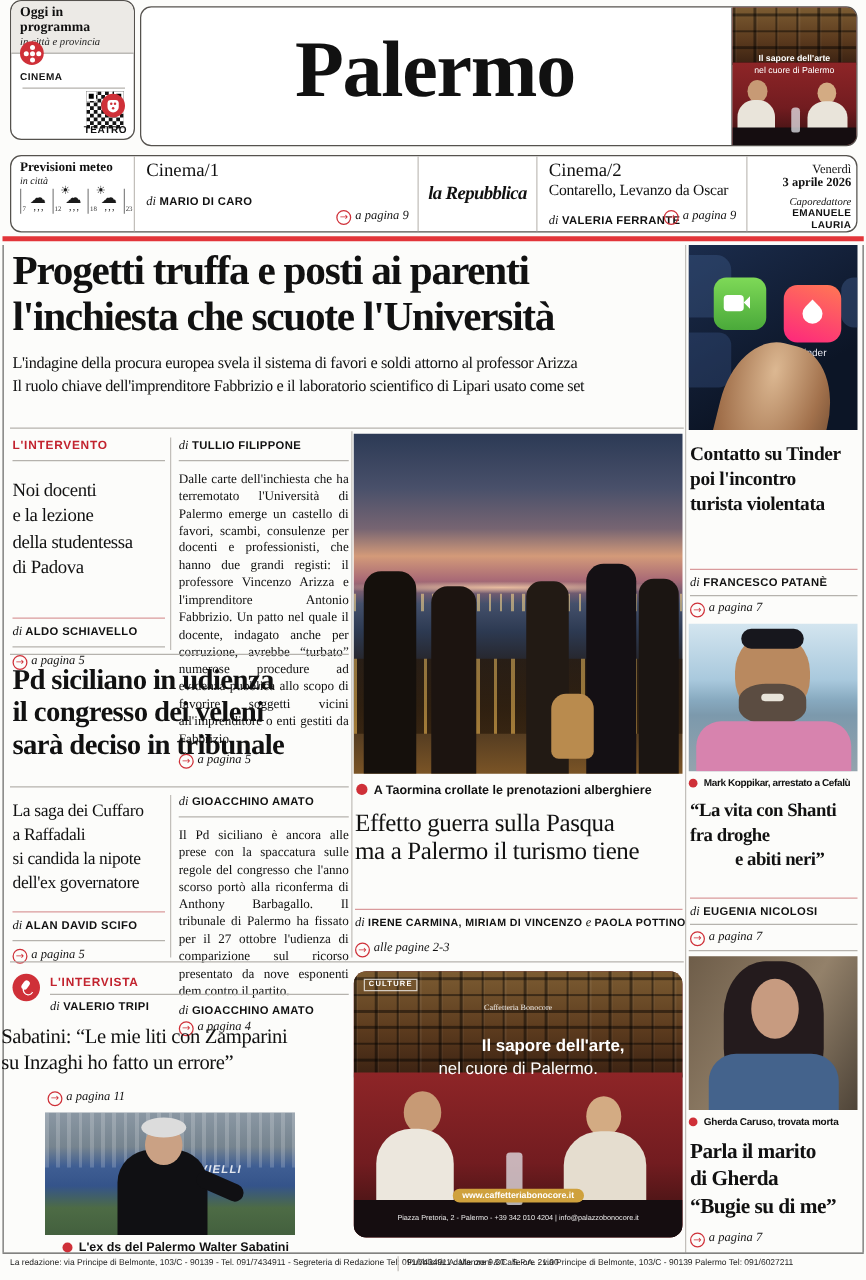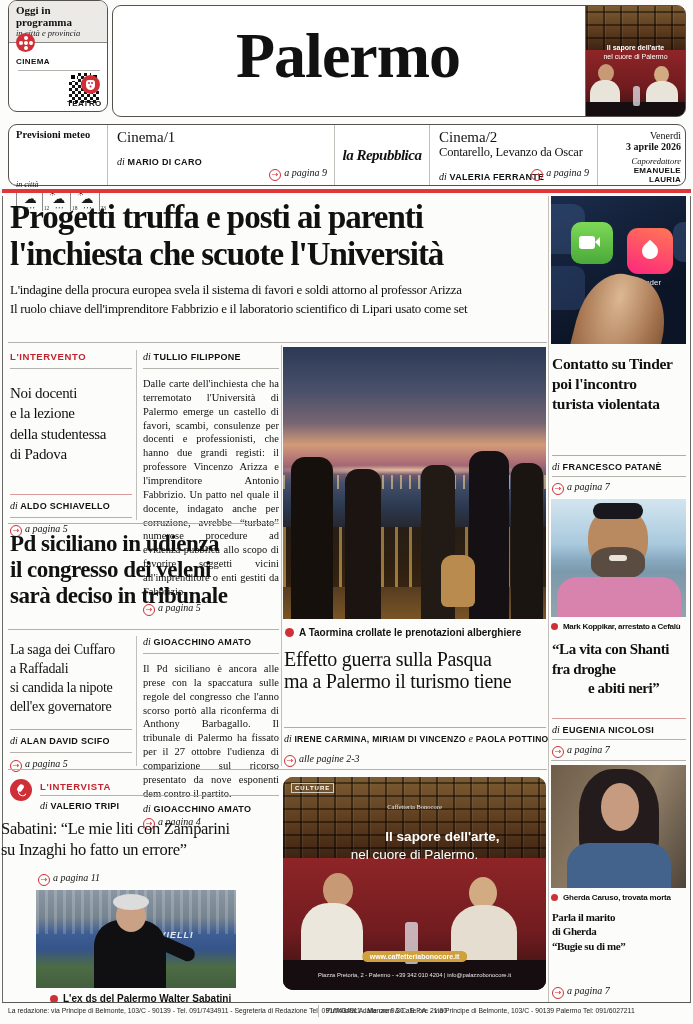--- a/index.html
+++ b/index.html
@@ -118,21 +118,21 @@
       <div class="bottle" style="left:47px;bottom:10px;width:7px;height:20px;"></div>
       <div class="adtxt" style="top:38px;font-size:7px;font-weight:bold;">Il sapore dell'arte</div>
       <div class="adtxt" style="top:47px;font-size:7px;">nel cuore di Palermo</div>
     </div>
   </div>
 
   <div class="abs frame" style="left:8px;top:124px;width:678px;height:62px;">
 
     <div class="abs" style="left:7px;top:4px;width:90px;">
       <div style="font-weight:bold;font-size:10.5px;">Previsioni meteo</div>
-      <div style="font-style:italic;font-size:8px;margin-top:40px;">in città</div>
+      <div style="font-style:italic;font-size:8px;">in città</div>
       <div class="wrow" style="margin-top:2px;">
         <span class="wtick">7</span>
         <span class="wicon">
             <span class="wcloud">☁</span>
             <span class="wrain">,,,</span>
           </span>
         <span class="wtick">12</span>
         <span class="wicon">
             <span class="wsun">☀</span>
             <span class="wcloud">☁</span>
@@ -328,21 +328,21 @@
   <div class="hr" style="left:551px;top:760px;width:135px;"></div>
 
   <div class="photo" style="left:551px;top:765px;width:135px;height:123px;background:linear-gradient(120deg,#6e5d49,#93816a 55%,#4e4438);">
     <div class="abs" style="left:28px;top:4px;width:80px;height:100px;border-radius:42% 42% 30% 30%;background:#241b1d;"></div>
     <div class="abs" style="left:50px;top:18px;width:38px;height:48px;border-radius:50%;background:#c79b80;"></div>
     <div class="abs" style="left:16px;top:78px;width:104px;height:45px;border-radius:22px 22px 0 0;background:#44638c;"></div>
   </div>
   <div class="abs caption" style="left:551px;top:893px;font-size:8px;letter-spacing:-0.2px;">
     <span class="capdot" style="width:7px;height:7px;"></span><span>Gherda Caruso, trovata morta</span>
   </div>
-  <div class="abs hl" style="left:552px;top:910px;width:134px;font-size:11px;letter-spacing:-0.4px;line-height:1.3;">
+  <div class="abs hl" style="left:552px;top:910px;width:134px;font-size:17px;letter-spacing:-0.4px;line-height:1.3;">
     <span style="display:block;white-space:nowrap;">Parla il marito</span>
     <span style="display:block;white-space:nowrap;">di Gherda</span>
     <span style="display:block;white-space:nowrap;">“Bugie su di me”</span>
   </div>
   <div class="abs pr" style="left:552px;top:985px;"><span class="pr-arrow">→</span><i>a pagina 7</i></div>
 
   <div class="micbadge" style="left:10px;top:779px;"></div>
   <div class="abs kicker" style="left:40px;top:781px;">L'INTERVISTA</div>
   <div class="hr" style="left:40px;top:795px;width:239px;"></div>
   <div class="abs byline" style="left:40px;top:800px;"><span class="di">di</span> <span>VALERIO TRIPI</span></div>

